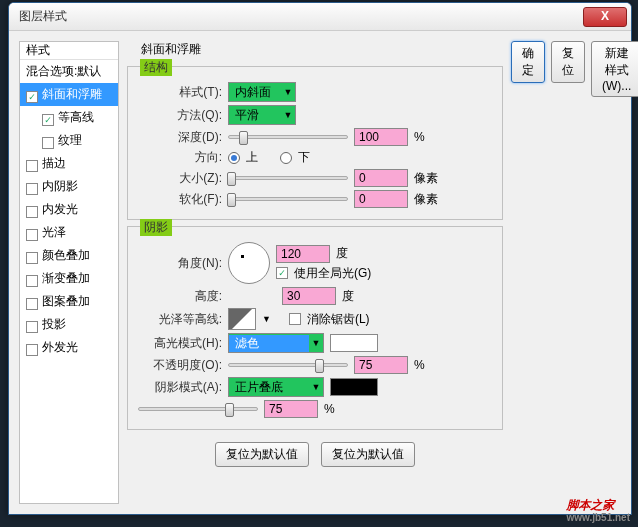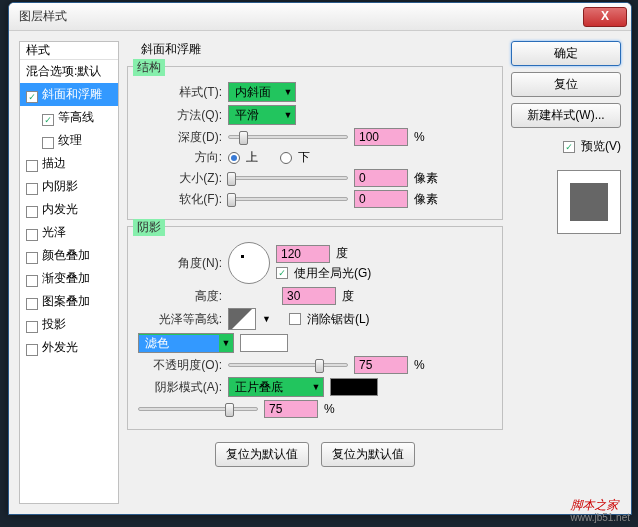--- a/index.html
+++ b/index.html
@@ -11,44 +11,44 @@
 .body{display:flex;padding:10px;gap:8px;height:calc(100% - 28px)}
 .styles-panel{width:100px;border:1px solid #c0c0c0;background:#fff}
 .styles-panel .hdr{padding:0 6px;border-bottom:1px solid #e0e0e0}
 .style-row{display:flex;align-items:flex-end;padding:3px 6px;gap:4px;cursor:default}
 .style-row.sel{background:#3399ff;color:#fff}
 .style-row .cb{width:12px;height:12px;border:1px solid #888;background:#fff;display:inline-flex;align-items:center;justify-content:center;font-size:9px;color:#2a6}
 .style-row .cb.checked::after{content:"✓"}
 .style-row.indent{padding-left:22px}
 .center{flex:1;display:flex;flex-direction:column;gap:6px}
 .groupbox{border:1px solid #c0c0c0;position:relative;padding:12px 10px 8px}
-.groupbox>.legend{position:absolute;top:-8px;left:5px;background:#86efac;padding:0 4px;color:#333}
+.groupbox>.legend{position:absolute;top:-8px;left:12px;background:#84cc16;padding:0 4px;color:#333}
 .row{display:flex;align-items:center;margin:3px 0;gap:6px}
 .row .lbl{width:84px;text-align:right;color:#333}
 .combo{display:inline-flex;align-items:center;border:1px solid #888;background:#22c55e;height:20px}
 .combo .val{padding:0 6px;min-width:52px}
 .combo .arr{width:14px;text-align:center;font-size:9px}
 .combo.blue .val{background:#3399ff;color:#fff}
 .slider{height:4px;background:#ddd;border:1px solid #aaa;position:relative;border-radius:2px}
 .slider .thumb{position:absolute;top:-5px;width:9px;height:14px;background:linear-gradient(#fafafa,#ccc);border:1px solid #777;border-radius:2px}
 .numbox{width:54px;height:18px;border:1px solid #888;background:#f9a8d4;padding:0 4px;text-align:left}
 .radio{width:12px;height:12px;border:1px solid #666;border-radius:50%;background:#fff;display:inline-flex;align-items:center;justify-content:center}
 .radio.on::after{content:"";width:6px;height:6px;background:#3a7bd5;border-radius:50%}
 .angle-circle{width:42px;height:42px;border:1px solid #888;border-radius:50%;background:#fff;position:relative}
 .angle-circle .dot{position:absolute;width:3px;height:3px;background:#000;left:12px;top:12px}
 .swatch{width:48px;height:18px;border:1px solid #888}
 .contour-sw{width:28px;height:22px;border:1px solid #888;background:linear-gradient(135deg,#666 0%,#666 48%,#fff 52%,#fff 100%)}
 .btn{background:linear-gradient(#fdfdfd,#e4e4e4);border:1px solid #8a8a8a;border-radius:3px;padding:3px 10px;cursor:pointer;text-align:center}
 .btn.primary{border:1px solid #2a6db8;box-shadow:0 0 3px #6ab0ff}
-.right{width:110px;display:flex;flex-direction:column;gap:6px;align-items:flex-end}
+.right{width:110px;display:flex;flex-direction:row;gap:6px;align-items:flex-start}
 .right .btn{width:100%}
 .preview-box{width:64px;height:64px;border:1px solid #888;background:#fff;display:flex;align-items:center;justify-content:center;margin-top:6px}
 .preview-box .inner{width:38px;height:38px;background:#666}
 .btns-bottom{display:flex;gap:12px;justify-content:center;margin-top:6px}
-.watermark{position:absolute;right:8px;bottom:4px;color:#c00;font-style:italic;font-family:"KaiTi",serif;font-size:20px;font-weight:normal}
+.watermark{position:absolute;right:8px;bottom:4px;color:#c00;font-style:italic;font-family:"KaiTi",serif;font-size:20px;font-weight:bold}
 .watermark .sub{font-size:10px;color:#888;font-style:normal;display:block;text-align:right;margin-top:-2px}
 </style>
 </head>
 <body>
 
 <div class="window">
   <div class="titlebar">
     <div class="title">图层样式</div>
     <div class="close-btn">X</div>
   </div>
@@ -189,20 +189,21 @@
           </div>
         <div class="row">
             <span class="lbl">光泽等高线:</span>
           <div class="contour-sw"></div>
             <span style="font-size:9px">▼</span>
           <span style="width:6px"></span>
           <span style="width:12px;height:12px;border:1px solid #888;background:#fff;display:inline-block"></span>
           <span>消除锯齿(L)</span>
           </div>
         <div class="row">
+            <span class="lbl">高光模式(H):</span>
           <span class="combo blue">
               <span class="val" style="min-width:80px">滤色</span>
               <span class="arr">▼</span>
             </span>
           <div class="swatch" style="background:#fff"></div>
           </div>
         <div class="row">
             <span class="lbl">不透明度(O):</span>
           <div class="slider" style="width:120px">
               <div class="thumb" style="left:86px"></div>

